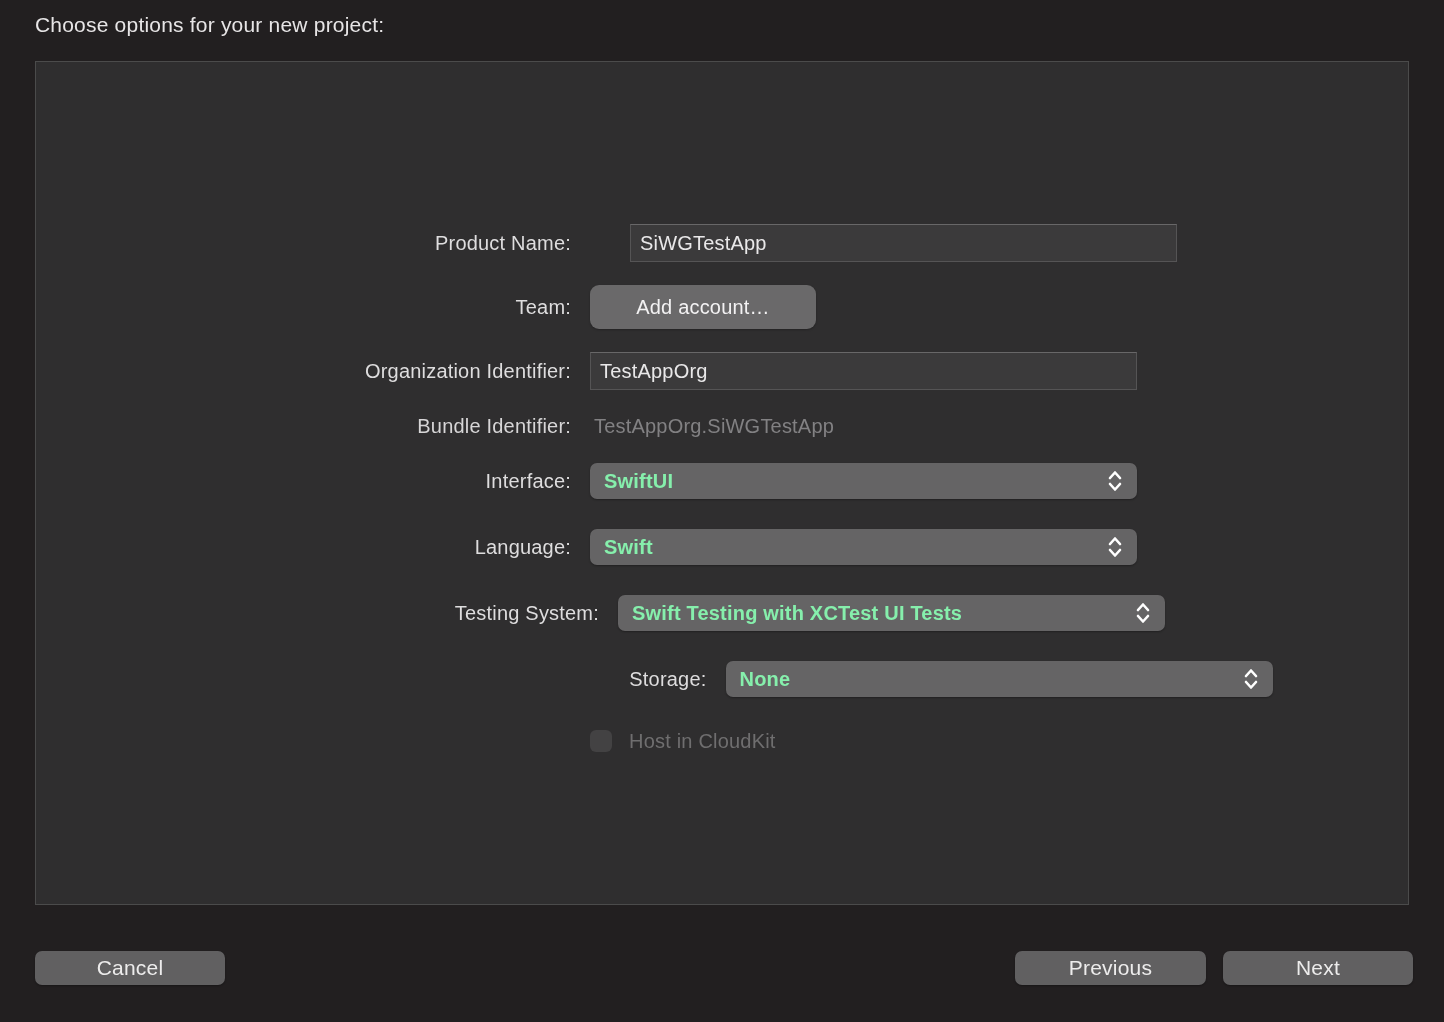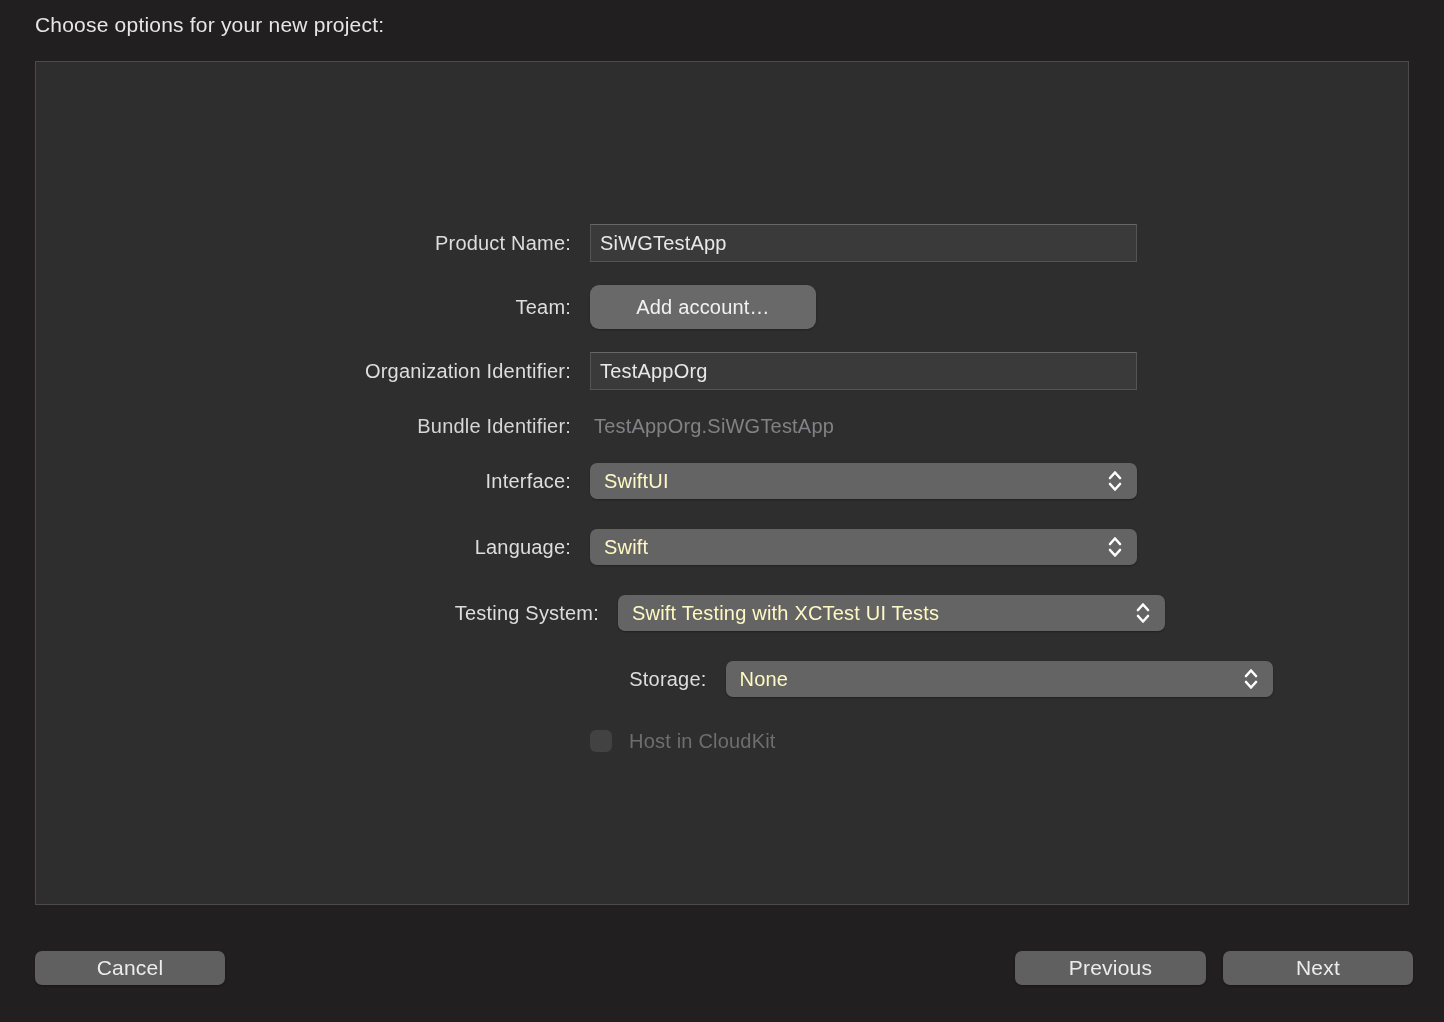--- a/index.html
+++ b/index.html
@@ -56,23 +56,24 @@
     font-size: 20px; color: #828183; letter-spacing: 0.2px;
     padding-left: 4px;
   }
   .popup {
     position: relative;
     width: 547px; height: 36px;
     background: #656465;
     border-radius: 7px;
     display: flex; align-items: center;
     padding-left: 14px;
-    color: #fef9c3; font-size: 20px; letter-spacing: 0.2px;
+    color: #86efac; font-size: 20px; letter-spacing: 0.2px;
     box-shadow: 0 1px 2px rgba(0,0,0,0.3);
     cursor: default;
+    font-weight: bold;
   }
   .popup .chevrons {
     position: absolute; right: 11px; top: 50%;
     transform: translateY(-50%);
     width: 22px; height: 24px;
     display: flex; align-items: center; justify-content: center;
   }
   .checkbox {
     width: 22px; height: 22px;
     background: #434243;
@@ -91,21 +92,21 @@
     color: #EDECEC; font-size: 21px; letter-spacing: 0.2px;
     font-family: "Liberation Sans", "DejaVu Sans", sans-serif;
     box-shadow: 0 1px 2px rgba(0,0,0,0.3);
     cursor: default;
   }
   #cancel-btn   { left: 35px;   width: 190px; }
   #previous-btn { left: 1015px; width: 191px; }
   #next-btn     { left: 1223px; width: 190px; }
 
   
-  #row-product-name  { top: 162px; height: 38px; }
+  #row-product-name  { top: 162px; height: 38px; gap: 40px; }
   #row-team          { top: 227px; height: 36px; }
   #row-org-id        { top: 290px; height: 38px; }
   #row-bundle-id     { top: 350px; height: 28px; }
   #row-interface     { top: 401px; height: 36px; }
   #row-language      { top: 467px; height: 36px; }
   #row-testing       { top: 533px; height: 36px; margin-left: 28px; }
   #row-storage       { top: 599px; height: 36px; justify-content: center; }
   #row-cloudkit      { top: 667px; height: 24px; }
 </style>
 </head>

